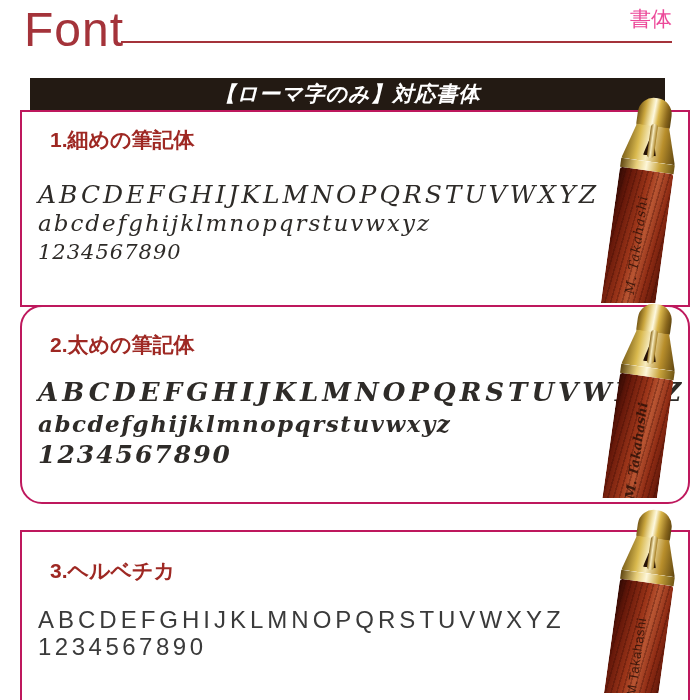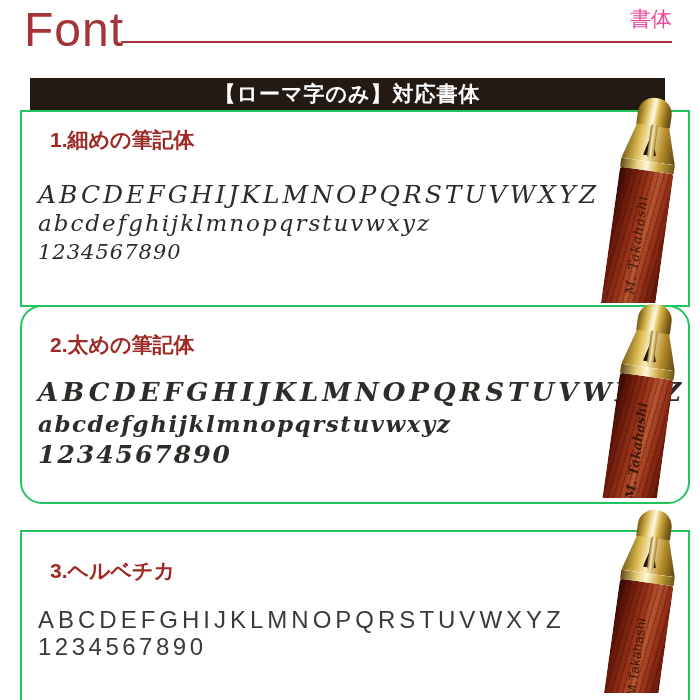--- a/index.html
+++ b/index.html
@@ -9,24 +9,24 @@
 
   
   .page-title { position:absolute; left:24px; top:2px; font-size:48px; font-weight:400;
                 color:#a4333a; letter-spacing:1px; }
   .header-rule { position:absolute; left:121px; top:41px; width:551px; height:2px; background:#a4333a; }
   .page-title-jp { position:absolute; right:28px; top:5px; font-size:21px; color:#ec4899; }
 
   
   .banner { position:absolute; left:30px; top:78px; width:635px; height:32px; background:#231a13;
             color:#ffffff; display:flex; align-items:center; justify-content:center;
-            font-size:21px; font-weight:bold; letter-spacing:1px; }
+            font-size:21px; font-weight:bold; letter-spacing:1px;font-style:italic; }
 
   
-  .box { position:absolute; left:20px; width:670px; background:#fff; border:2px solid #22c55e; }
+  .box { position:absolute; left:20px; width:670px; background:#fff; border:2px solid #be185d; }
   .box1 { top:110px; height:197px; }
   .box2 { top:305px; height:199px;border-radius:22px; }
   .box3 { top:502px; height:193px;margin-top:28px; }
   .heading { position:absolute; left:28px; font-size:21px; font-weight:bold; color:#9e2823; }
   .box1 .heading { top:14px; }
   .box2 .heading { top:24px; }
   .box3 .heading { top:25px; }
   .alphabet { position:absolute; left:16px; color:#2e2b28; white-space:nowrap; }
   .box1 .alphabet { top:68px; line-height:29px; }
   .box2 .alphabet { top:70px; line-height:31px; }

